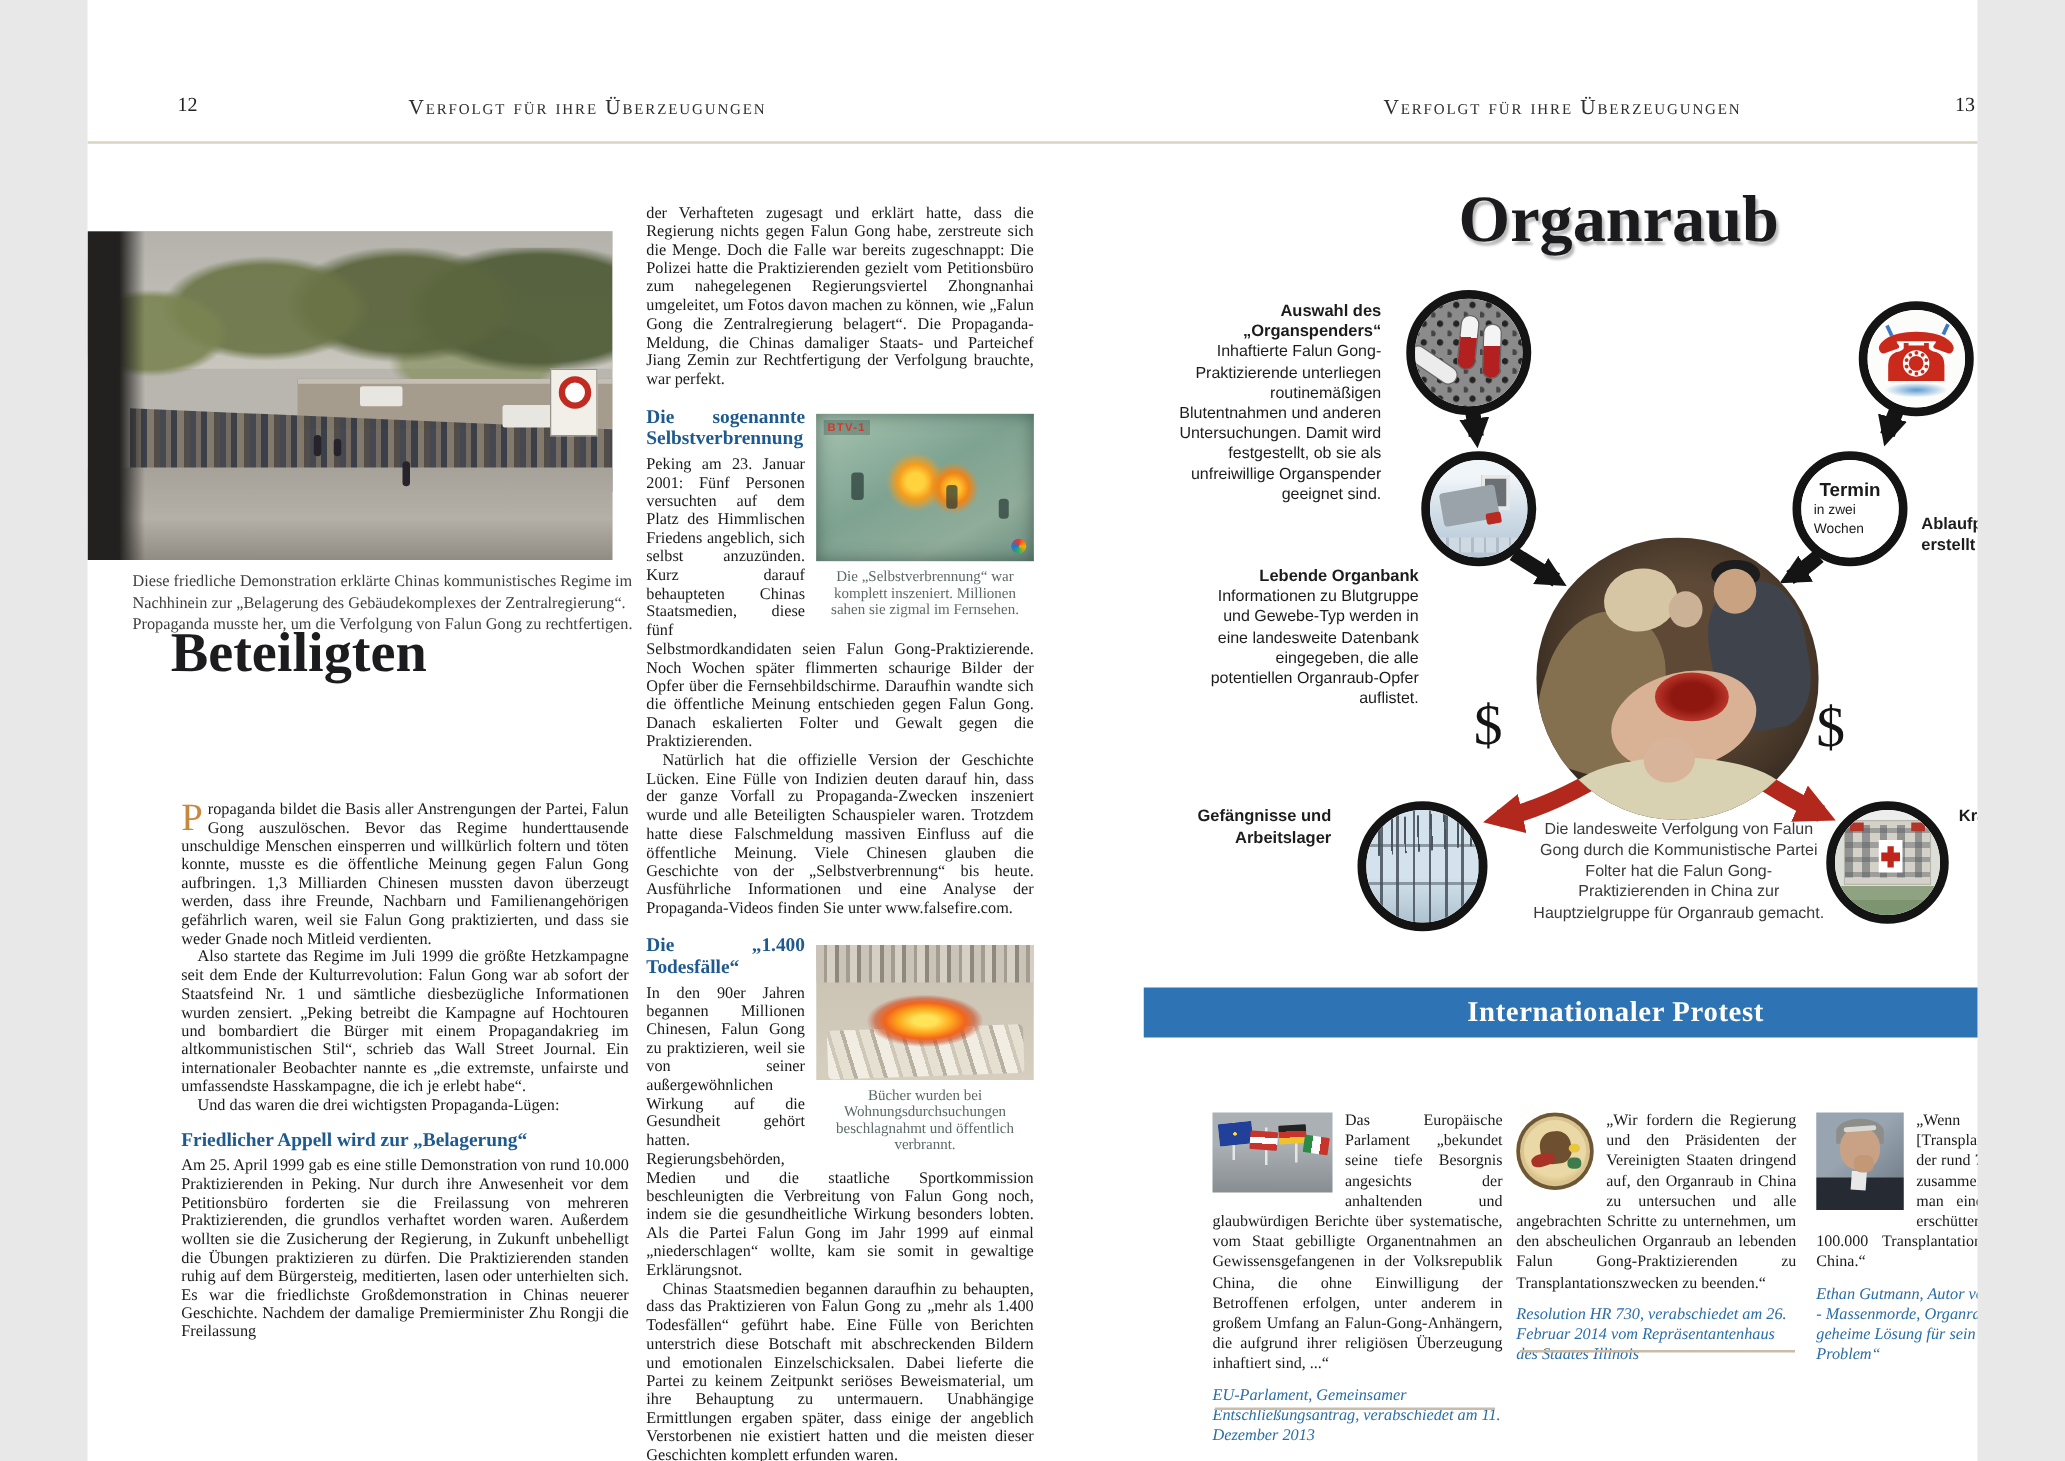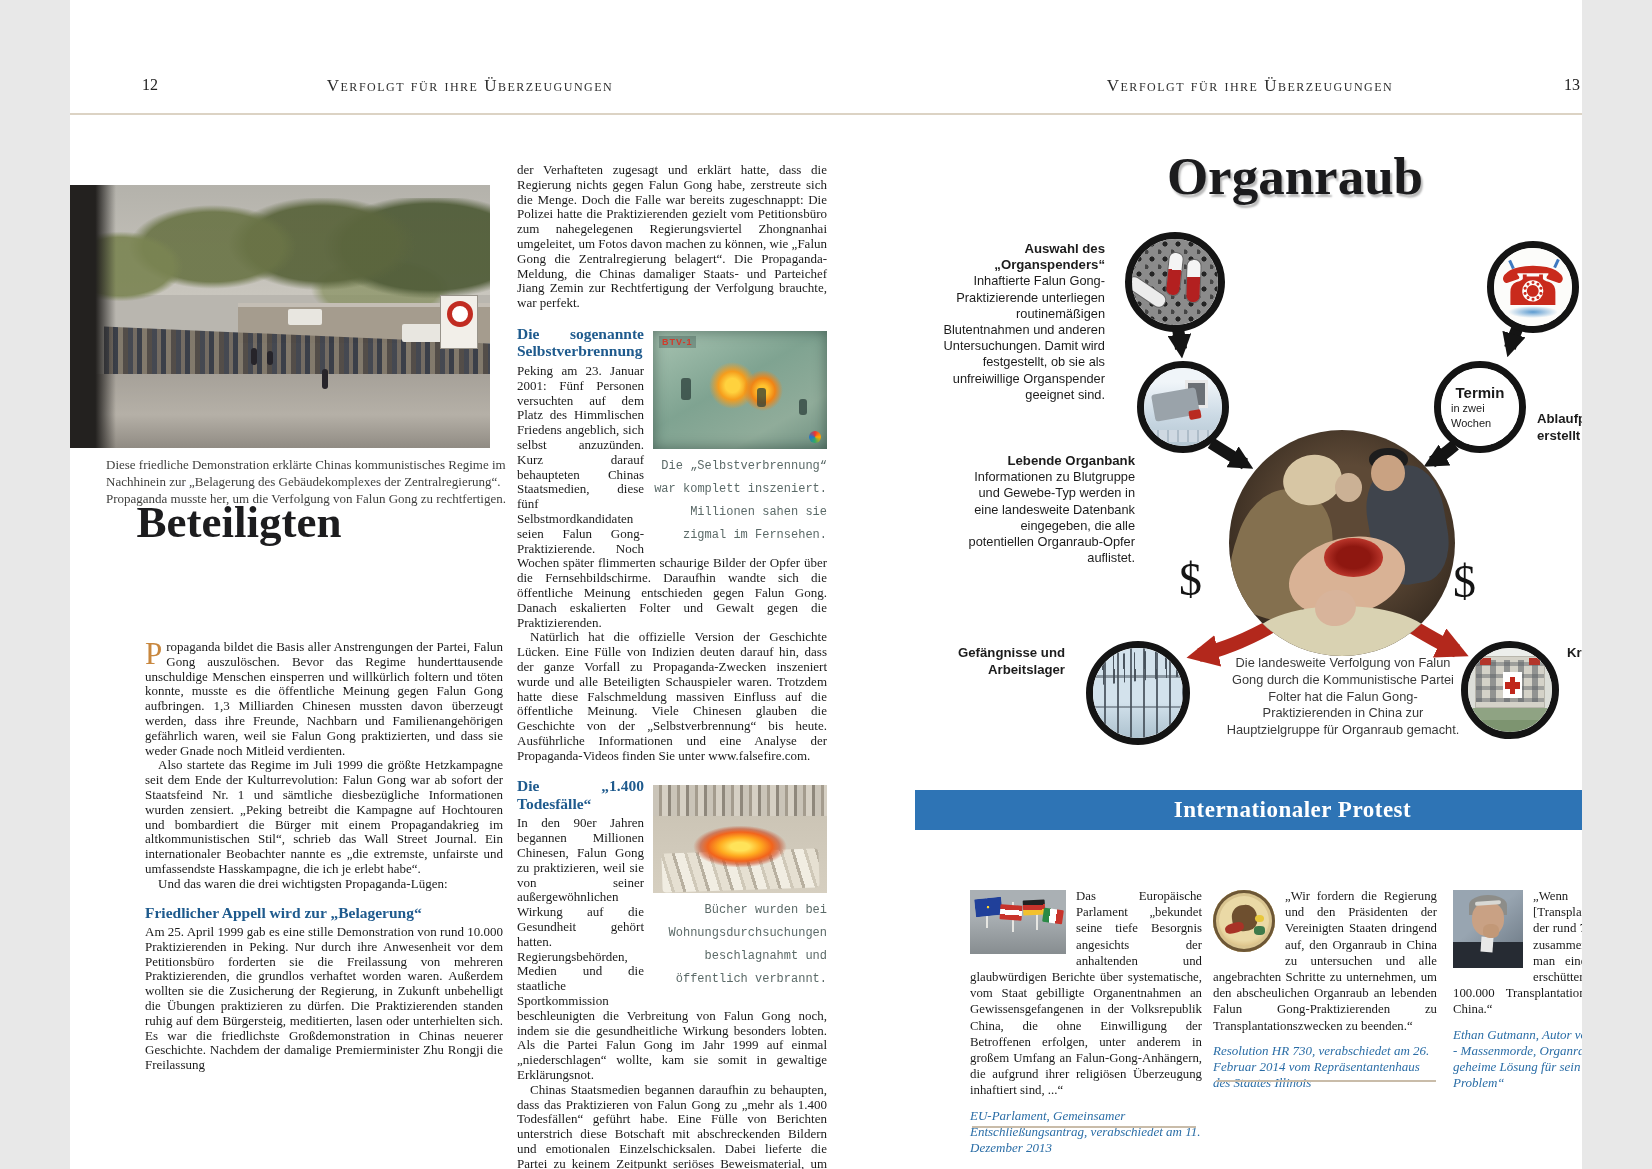--- a/index.html
+++ b/index.html
@@ -22,22 +22,22 @@
   .sh.first{margin-top:14px;}
 
   .photo-caption{position:absolute;left:36px;top:456px;width:400px;font-size:13px;
                  line-height:17.2px;color:#3f3f3d;}
   .article-title{position:absolute;left:36px;top:494px;width:266px;text-align:center;
                  font-size:45px;line-height:57px;font-weight:700;color:#1c1c1e;}
 
   
   .fig-r{float:right;width:174px;margin:3px 0 6px 9px;}
   .fig-img{position:relative;width:174px;overflow:hidden;}
-  .fig-cap{font-family:Liberation Mono, monospace;font-size:12px;line-height:23px;
-           color:#5b6a68;margin-top:6px;text-align:right;}
+  .fig-cap{font-family:Liberation Serif, serif;font-size:12px;line-height:13px;
+           color:#5b6a68;margin-top:6px;text-align:center;}
 
   
   .photo-street{position:absolute;left:0;top:185px;width:420px;height:263px;overflow:hidden;background:#b9b6af;}
   .st-sky{position:absolute;left:0;top:0;width:100%;height:42%;background:linear-gradient(#b4b2ab,#c9c6be);}
   .st-trees{position:absolute;left:0;top:5%;width:100%;height:62%;background:
     radial-gradient(90px 50px at 12% 42%,rgba(122,132,82,.9) 0 58%,rgba(122,132,82,0) 70%),
     radial-gradient(120px 60px at 34% 30%,rgba(106,116,70,.9) 0 58%,rgba(0,0,0,0) 70%),
     radial-gradient(130px 65px at 60% 28%,rgba(92,102,62,.95) 0 58%,rgba(0,0,0,0) 72%),
     radial-gradient(150px 72px at 86% 30%,rgba(82,94,58,.95) 0 60%,rgba(0,0,0,0) 72%),
     radial-gradient(100px 45px at 74% 56%,rgba(132,142,92,.7) 0 58%,rgba(0,0,0,0) 70%);}

